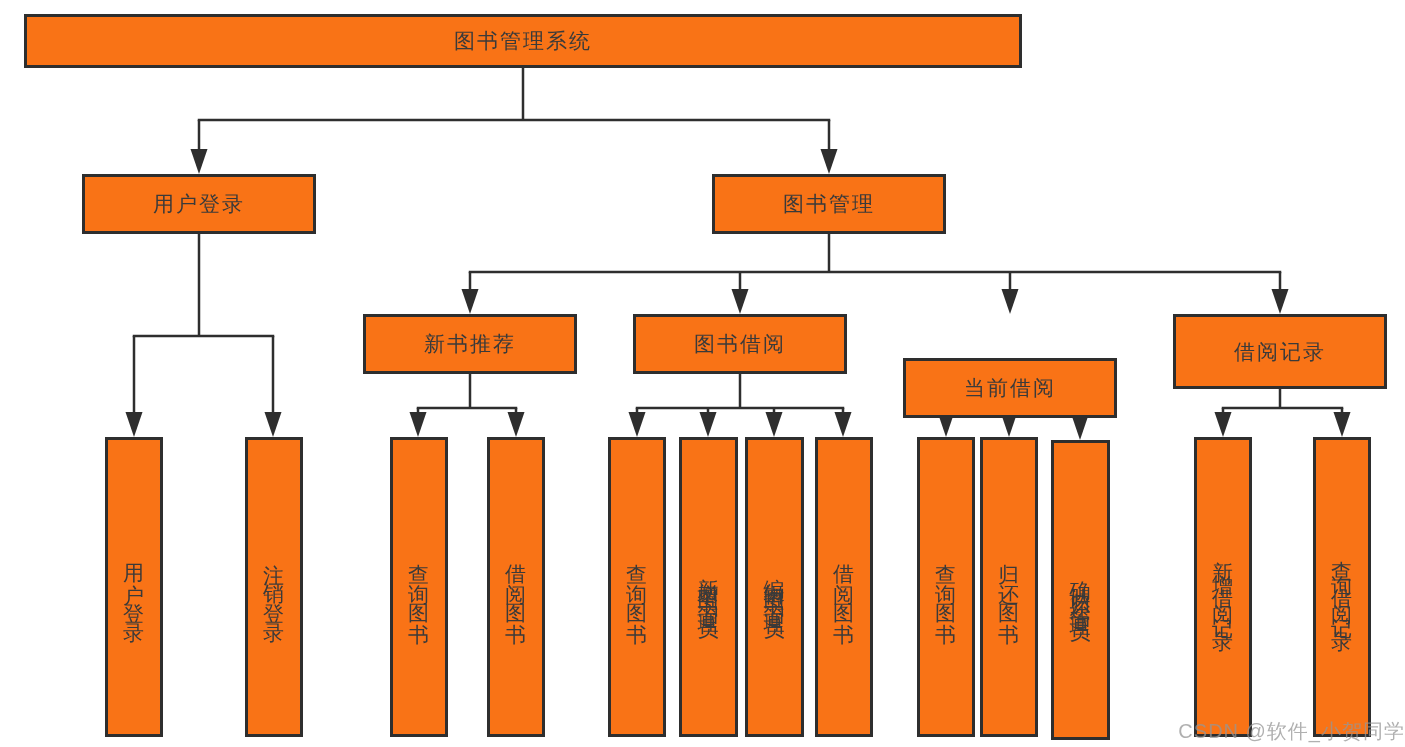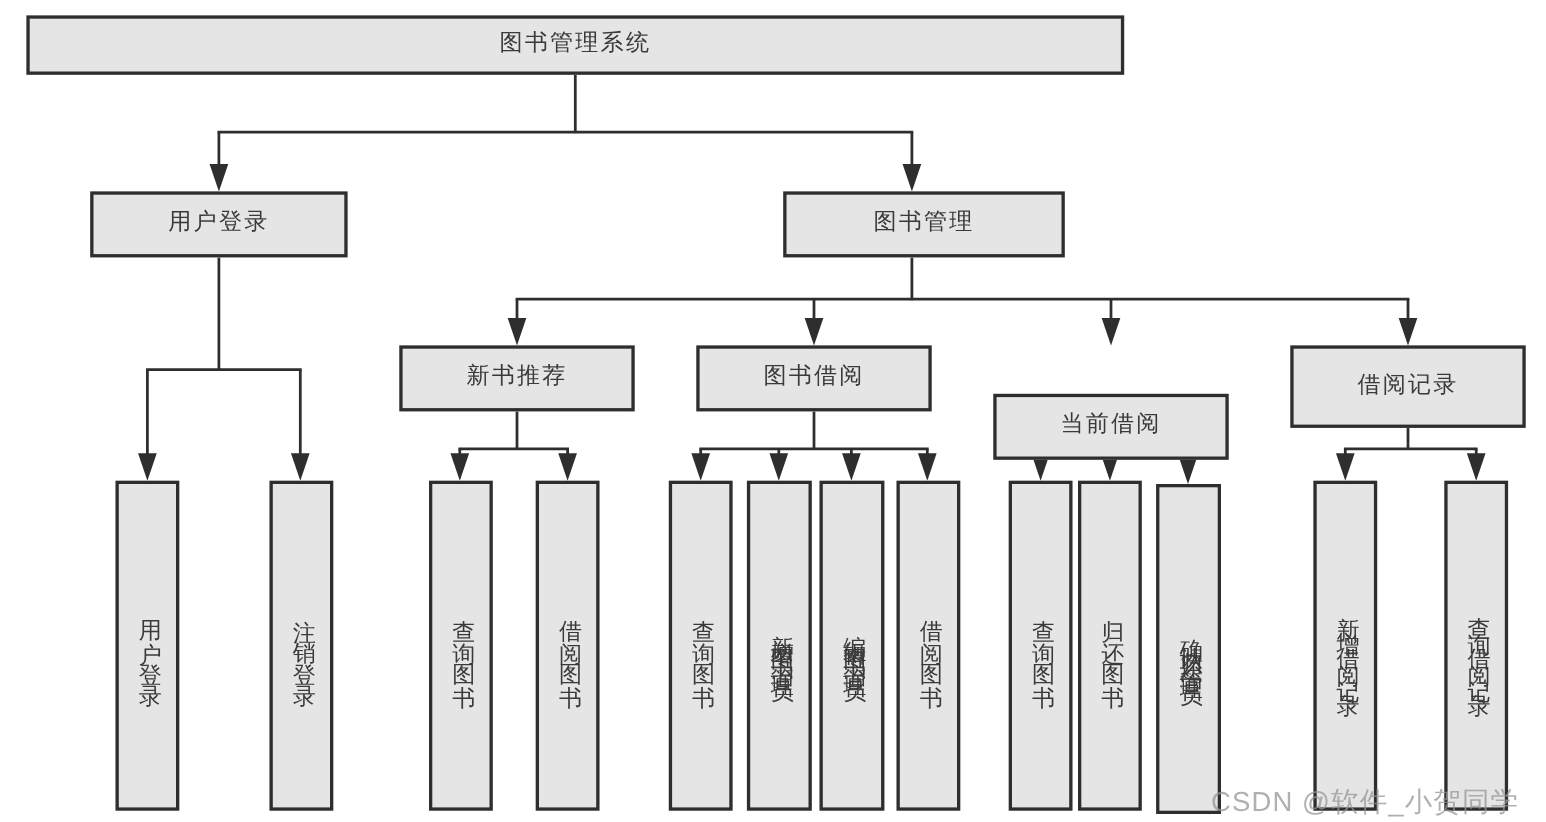--- a/index.html
+++ b/index.html
@@ -8,45 +8,44 @@
     width:1405px;height:747px;
     background:#ffffff;
     font-family:"Liberation Sans", sans-serif;
     overflow:hidden;
   }
   svg.connectors{position:absolute;left:0;top:0;pointer-events:none;}
   .box{
     position:absolute;
     box-sizing:border-box;
     border:3px solid #2e2e2e;
-    background:#e5e5e5;
+    background:#f97316;
     display:flex;
     align-items:center;
     justify-content:center;
     color:#3a3a3a;
     font-size:21px;
     letter-spacing:2px;
     text-align:center;
     line-height:1.2;
-    font-family:Liberation Mono, monospace;
   }
   .leaf{
     writing-mode:vertical-rl;
     text-orientation:mixed;
     letter-spacing:0.95em;
     font-size:21px;
     padding:4px 0;
   }
   .leaf.ls-mid{letter-spacing:0.68em;}
   .leaf.ls-tight{letter-spacing:0.28em;}
   .watermark{
     position:absolute;
-    right:24px;
+    right:0;
     bottom:2px;
-    font-size:25px;
+    font-size:20px;
     color:rgba(150,150,150,0.75);
     letter-spacing:1px;
     z-index:5;
     white-space:nowrap;
     margin-left:48px;
   }
 </style>
 </head>
 <body>
 
@@ -114,21 +113,21 @@
       <polygon points="1000.5,412 1017.5,412 1009,437"></polygon>
       <polygon points="1071.5,415 1088.5,415 1080,440"></polygon>
       <polygon points="1214.5,412 1231.5,412 1223,437"></polygon>
       <polygon points="1333.5,412 1350.5,412 1342,437"></polygon>
     </g>
   </svg>
 
   <div class="box" style="left:24px;top:14px;width:998px;height:54px;">图书管理系统</div>
 
   <div class="box" style="left:82px;top:174px;width:234px;height:60px;">用户登录</div>
-  <div class="box" style="left:712px;top:174px;width:256px;height:60px;">图书管理</div>
+  <div class="box" style="left:712px;top:174px;width:234px;height:60px;">图书管理</div>
 
   <div class="box" style="left:633px;top:314px;width:214px;height:60px;">图书借阅</div>
   <div class="box" style="left:363px;top:314px;width:214px;height:60px;">新书推荐</div>
   <div class="box" style="left:903px;top:314px;width:214px;height:60px;margin-top:44px;">当前借阅</div>
   <div class="box" style="left:1173px;top:314px;width:214px;height:75px;">借阅记录</div>
 
   <div class="box leaf" style="left:105px;top:437px;width:58px;height:300px;">用户登录</div>
   <div class="box leaf" style="left:245px;top:437px;width:58px;height:300px;">注销登录</div>
 
   <div class="box leaf" style="left:390px;top:437px;width:58px;height:300px;">查询图书</div>

